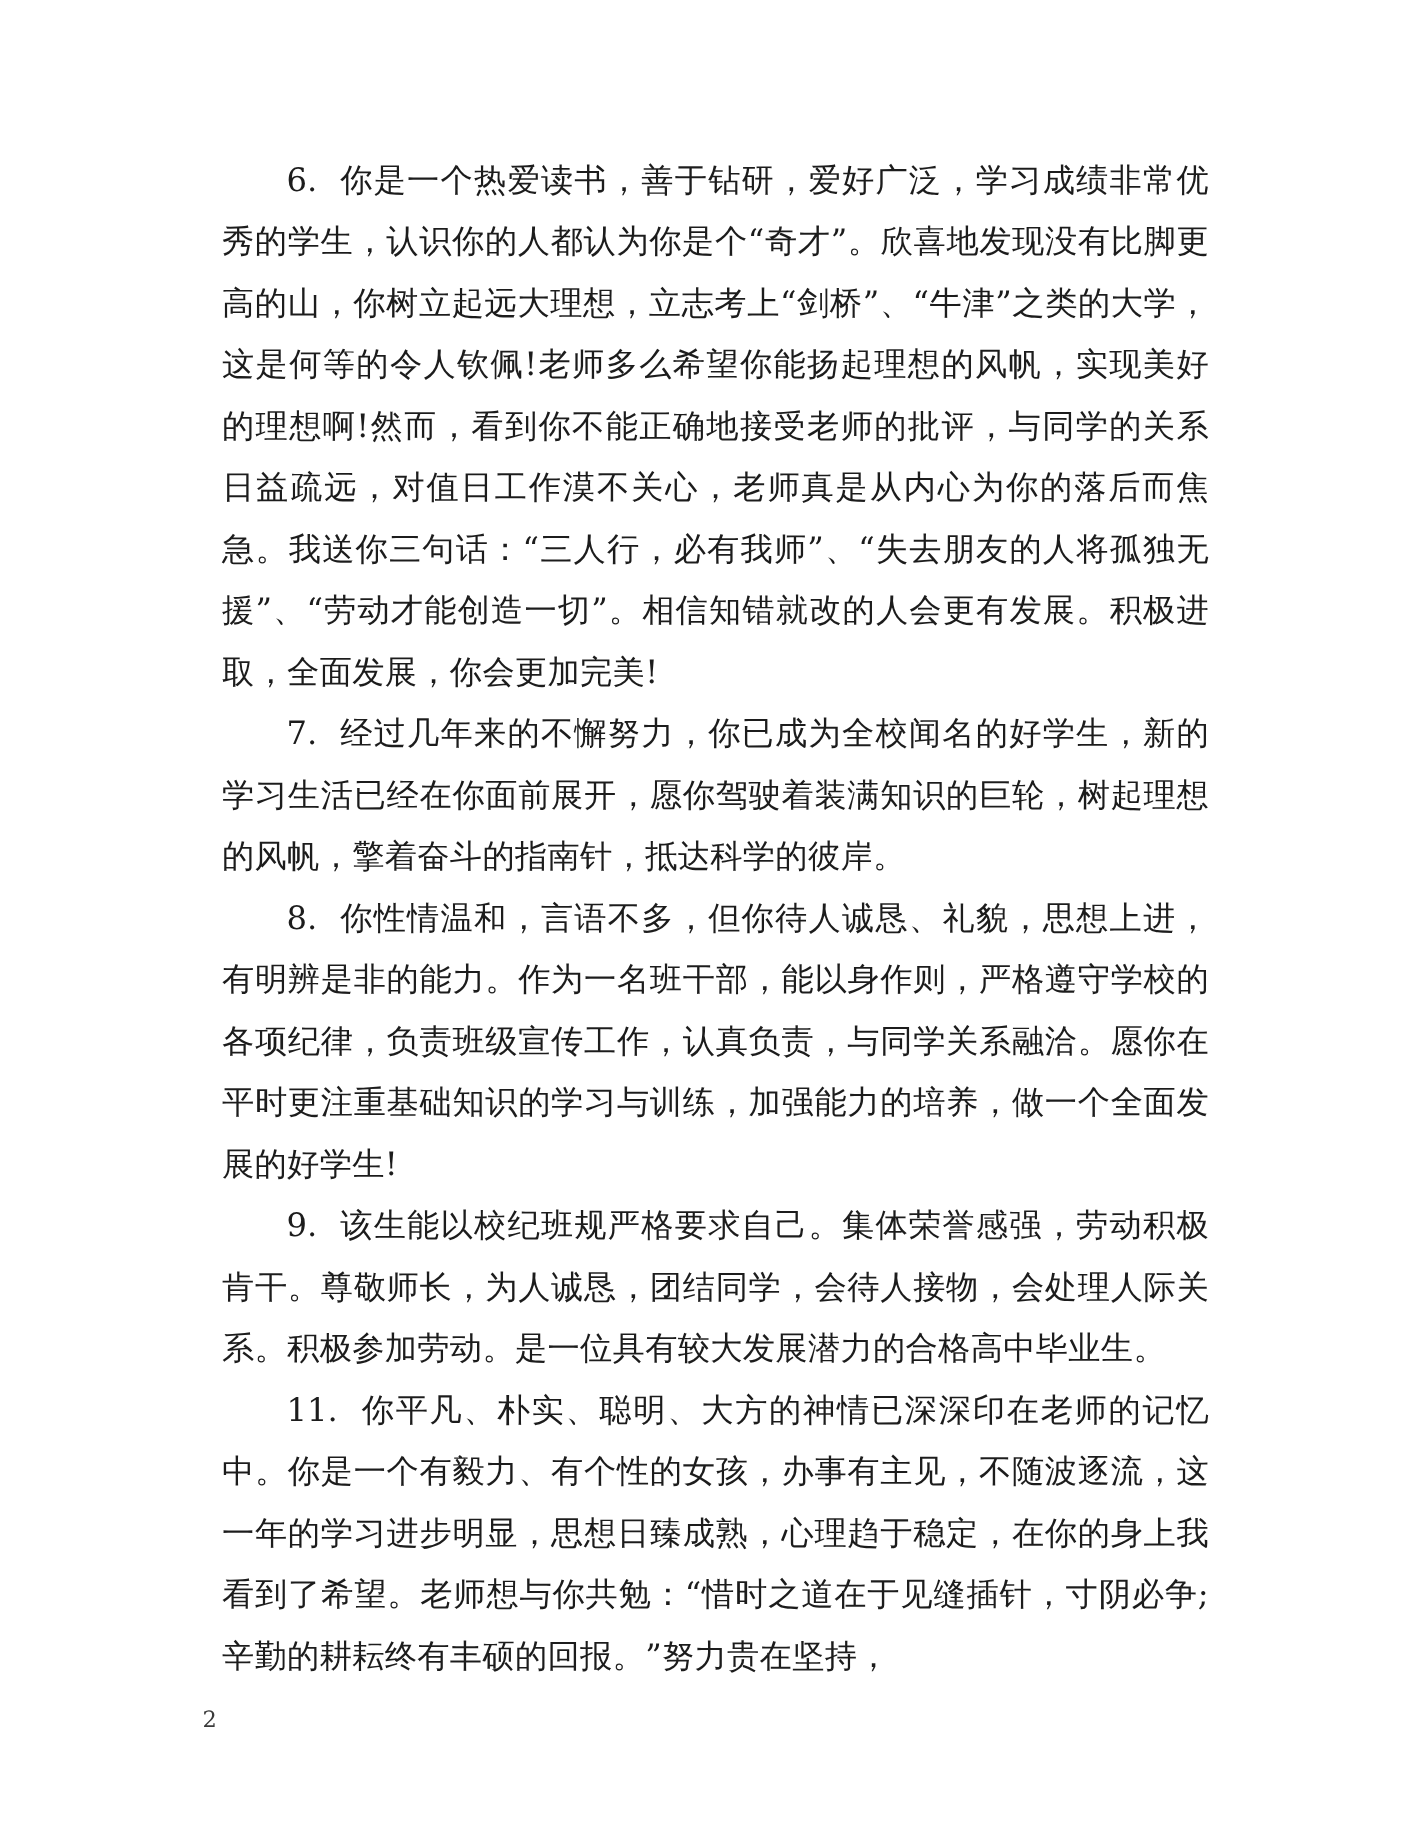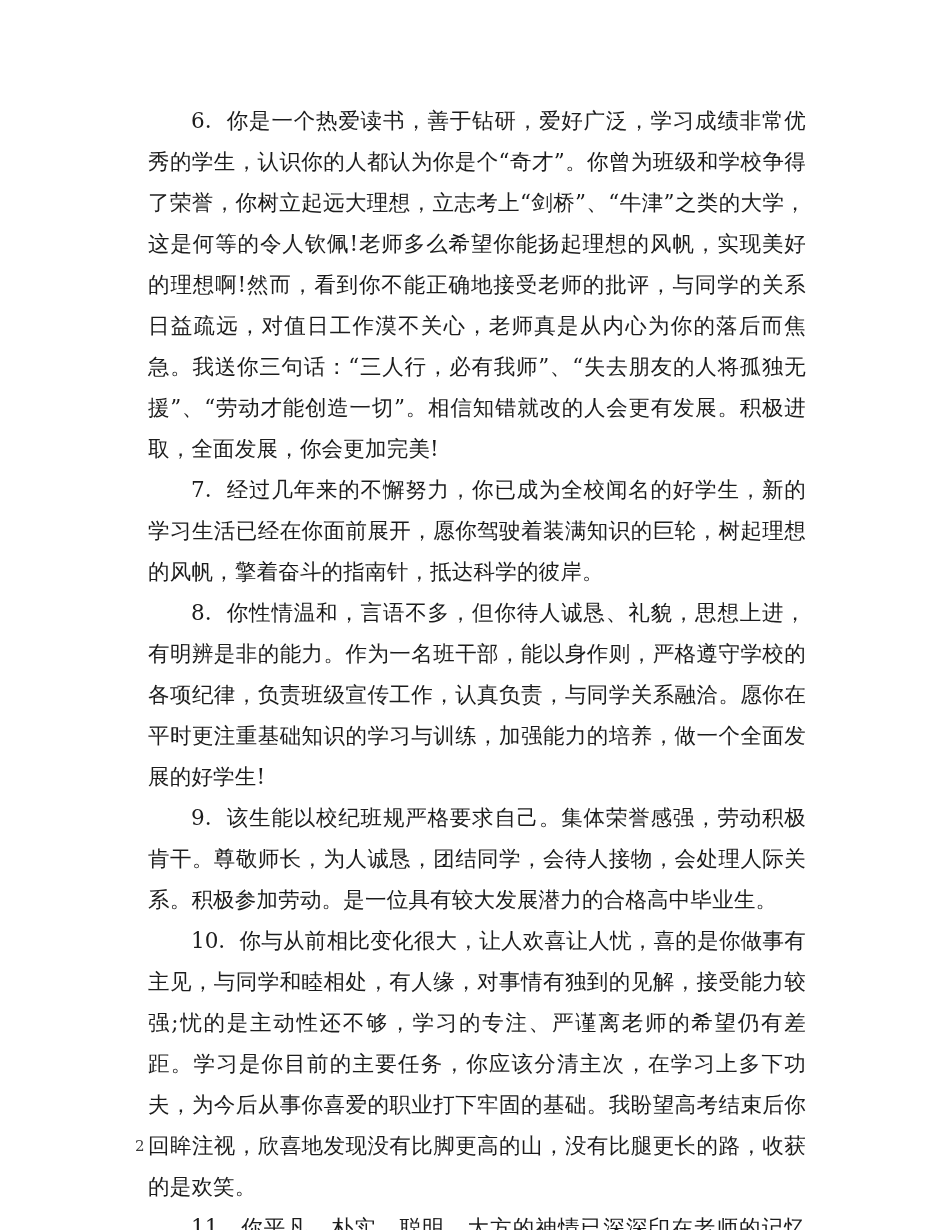--- a/index.html
+++ b/index.html
@@ -51,29 +51,28 @@
     font-family: "DejaVu Serif", "Liberation Serif", serif;
   }
 </style>
 </head>
 <body>
 
 <div class="page">
 
   <div class="text-column">
 
-    <p class="para"><span class="num">6.</span>&nbsp; <span>你是一个热爱读书，善于钻研，爱好广泛，学习成绩非常优秀的学生，认识你的人都认为你是个“奇才”。你曾为班级和学校争得了荣誉，你树立起远大理想，立志考上“剑桥”、“牛津”之类的大学，这是何等的令人钦佩!老师多么希望你能扬起理想的风帆，实现美好的理想啊!然而，看到你不能正确地接受老师的批评，与同学的关系日益疏远，对值日工作漠不关心，老师真是从内心为你的落后而焦急。我送你三句话：“三人行，必有我师”、“失去朋友的人将孤独无援”、“劳动才能创造一切”。相信知错就改的人会更有发展。积极进取，全面发展，你会更加完美!</span></p>
+    <p class="para"><span class="num">6.</span>&nbsp; <span>你是一个热爱读书，善于钻研，爱好广泛，学习成绩非常优秀的学生，认识你的人都认为你是个“奇才”。欣喜地发现没有比脚更高的山，你树立起远大理想，立志考上“剑桥”、“牛津”之类的大学，这是何等的令人钦佩!老师多么希望你能扬起理想的风帆，实现美好的理想啊!然而，看到你不能正确地接受老师的批评，与同学的关系日益疏远，对值日工作漠不关心，老师真是从内心为你的落后而焦急。我送你三句话：“三人行，必有我师”、“失去朋友的人将孤独无援”、“劳动才能创造一切”。相信知错就改的人会更有发展。积极进取，全面发展，你会更加完美!</span></p>
 
     <p class="para"><span class="num">7.</span>&nbsp; <span>经过几年来的不懈努力，你已成为全校闻名的好学生，新的学习生活已经在你面前展开，愿你驾驶着装满知识的巨轮，树起理想的风帆，擎着奋斗的指南针，抵达科学的彼岸。</span></p>
 
     <p class="para"><span class="num">8.</span>&nbsp; <span>你性情温和，言语不多，但你待人诚恳、礼貌，思想上进，有明辨是非的能力。作为一名班干部，能以身作则，严格遵守学校的各项纪律，负责班级宣传工作，认真负责，与同学关系融洽。愿你在平时更注重基础知识的学习与训练，加强能力的培养，做一个全面发展的好学生!</span></p>
 
     <p class="para"><span class="num">9.</span>&nbsp; <span>该生能以校纪班规严格要求自己。集体荣誉感强，劳动积极肯干。尊敬师长，为人诚恳，团结同学，会待人接物，会处理人际关系。积极参加劳动。是一位具有较大发展潜力的合格高中毕业生。</span></p>
 
-    <p class="para"><span class="num">10.</span>&nbsp; <span>你与从前相比变化很大，让人欢喜让人忧，喜的是你做事有主见，与同学和睦相处，有人缘，对事情有独到的见解，接受能力较强;忧的是主动性还不够，学习的专注、严谨离老师的希望仍有差距。学习是你目前的主要任务，你应该分清主次，在学习上多下功夫，为今后从事你喜爱的职业打下牢固的基础。我盼望高考结束后你回眸注视，欣喜地发现没有比脚更高的山，没有比腿更长的路，收获的是欢笑。</span></p>
 
     <p class="para"><span class="num">11.</span>&nbsp; <span>你平凡、朴实、聪明、大方的神情已深深印在老师的记忆中。你是一个有毅力、有个性的女孩，办事有主见，不随波逐流，这一年的学习进步明显，思想日臻成熟，心理趋于稳定，在你的身上我看到了希望。老师想与你共勉：“惜时之道在于见缝插针，寸阴必争;辛勤的耕耘终有丰硕的回报。”努力贵在坚持，</span></p>
 
   </div>
 
   <div class="page-number">2</div>
 
 </div>
 
 </body></html>

